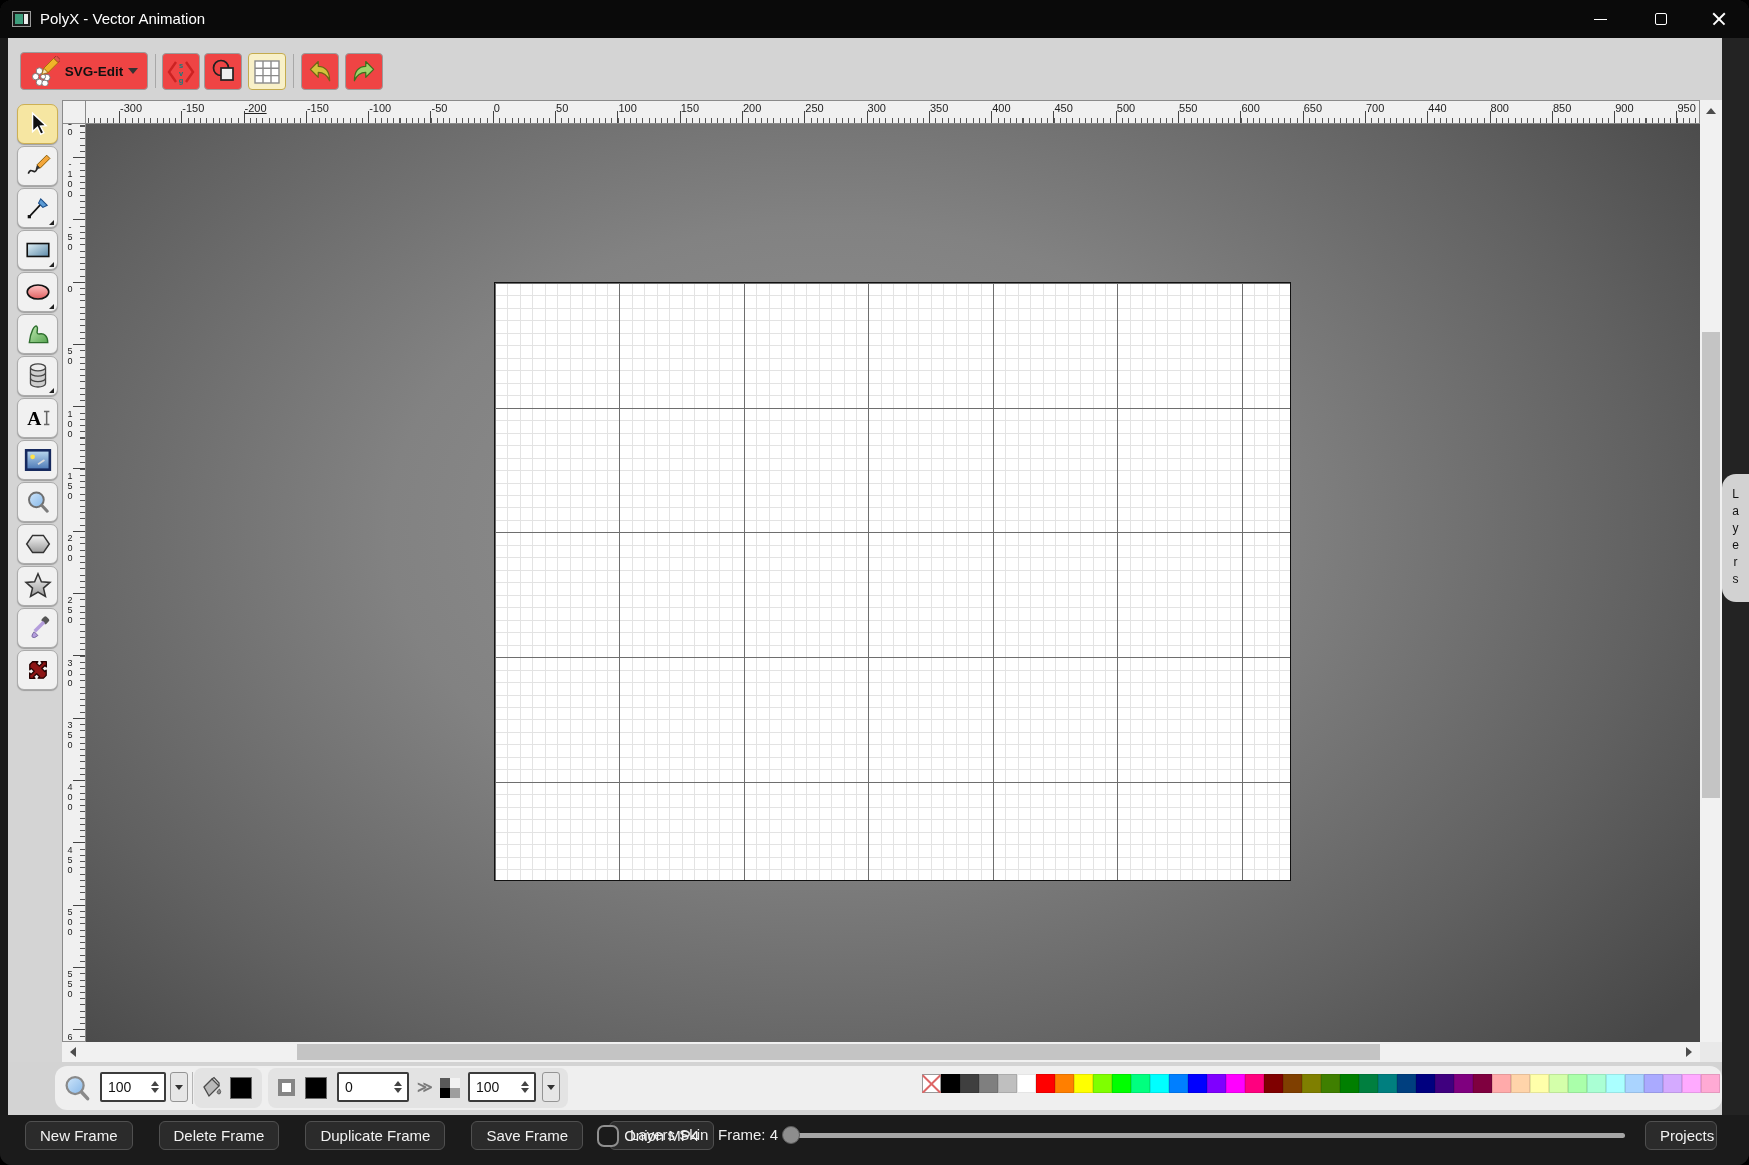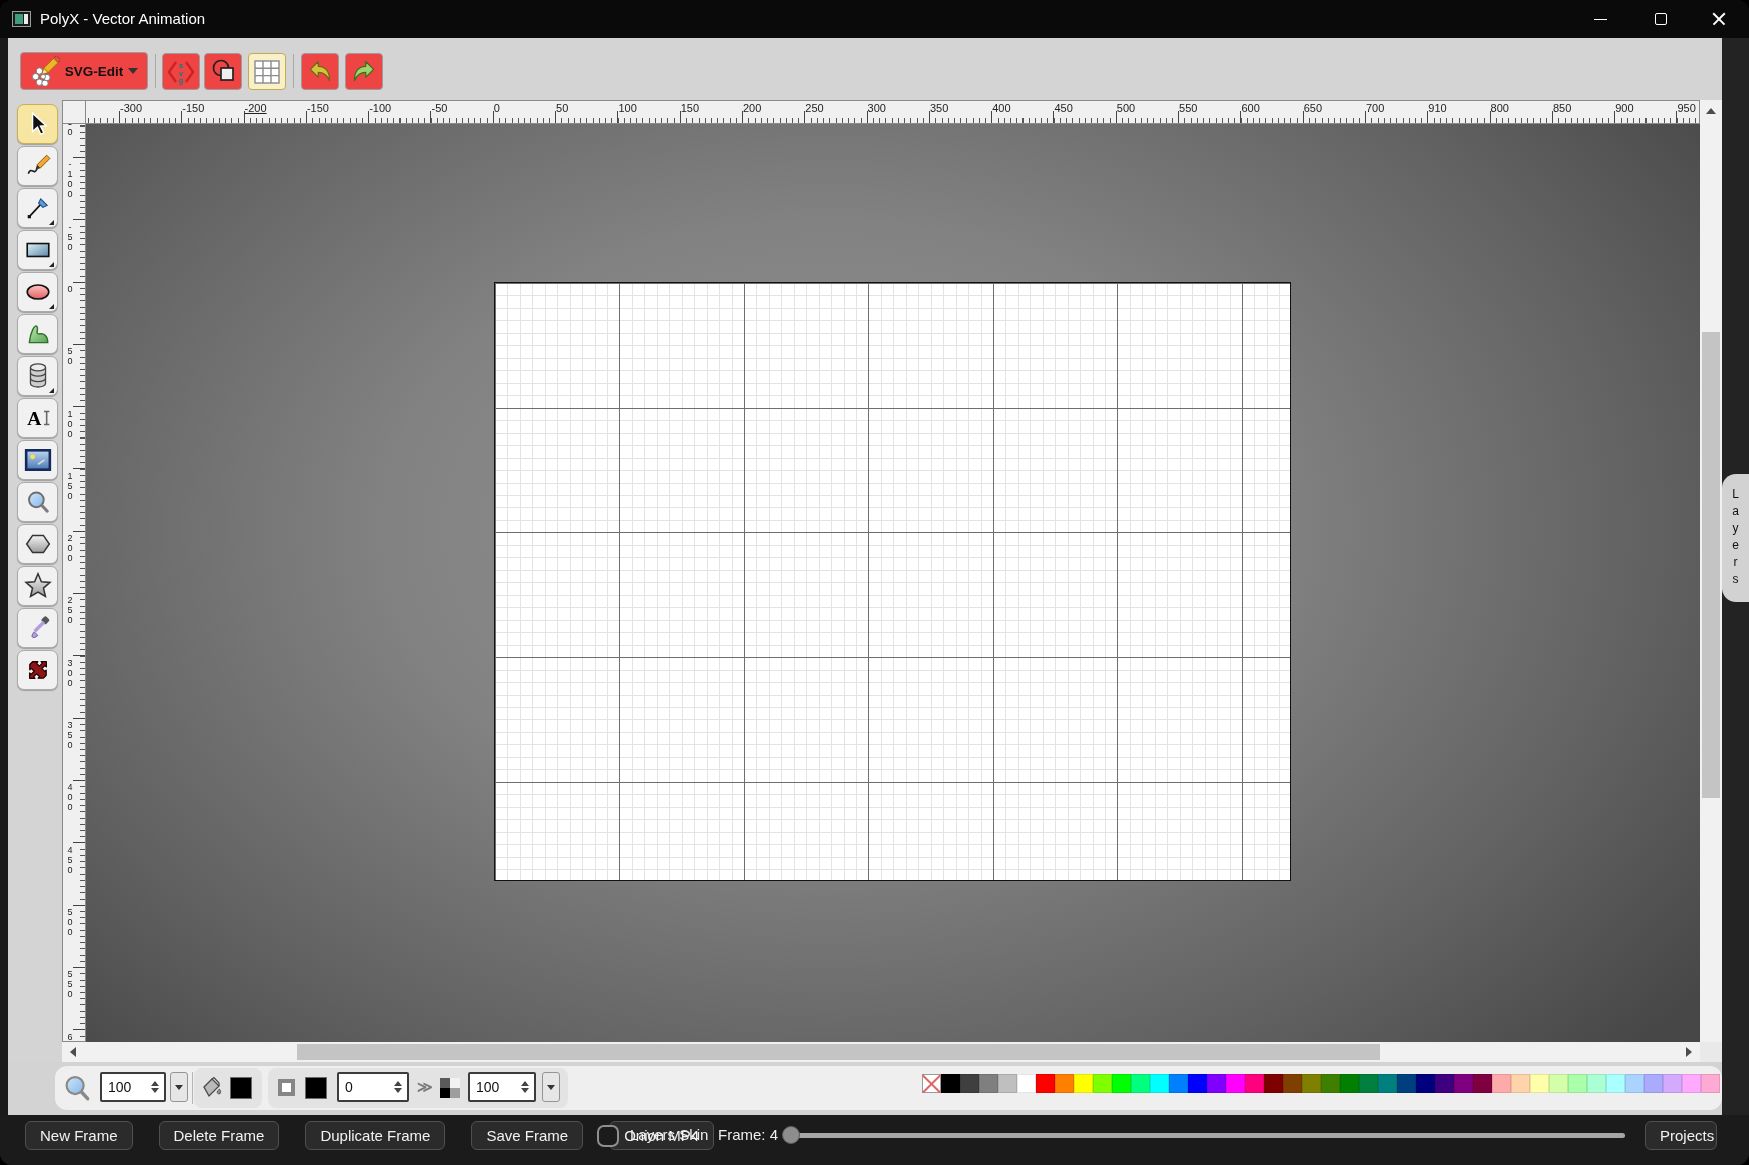--- a/index.html
+++ b/index.html
@@ -365,21 +365,21 @@
       <span class="hlabel" style="left: 719.3px;">250</span>
       <span class="hlabel" style="left: 781.6px;">300</span>
       <span class="hlabel" style="left: 843.9px;">350</span>
       <span class="hlabel" style="left: 906.2px;">400</span>
       <span class="hlabel" style="left: 968.5px;">450</span>
       <span class="hlabel" style="left: 1030.8px;">500</span>
       <span class="hlabel" style="left: 1093.1px;">550</span>
       <span class="hlabel" style="left: 1155.4px;">600</span>
       <span class="hlabel" style="left: 1217.7px;">650</span>
       <span class="hlabel" style="left: 1280px;">700</span>
-      <span class="hlabel" style="left: 1342.3px;">910</span>
+      <span class="hlabel" style="left: 1342.3px;">440</span>
       <span class="hlabel" style="left: 1404.6px;">800</span>
       <span class="hlabel" style="left: 1466.9px;">850</span>
       <span class="hlabel" style="left: 1529.2px;">900</span>
       <span class="hlabel" style="left: 1591.5px;">950</span>
     </div>
   <div id="v-ruler" class="abs">
       <span class="vlabel" style="top: -27px;">-150</span>
       <span class="vlabel" style="top: 35.3px;">-100</span>
       <span class="vlabel" style="top: 97.6px;">-50</span>
       <span class="vlabel" style="top: 159.9px;">0</span>

